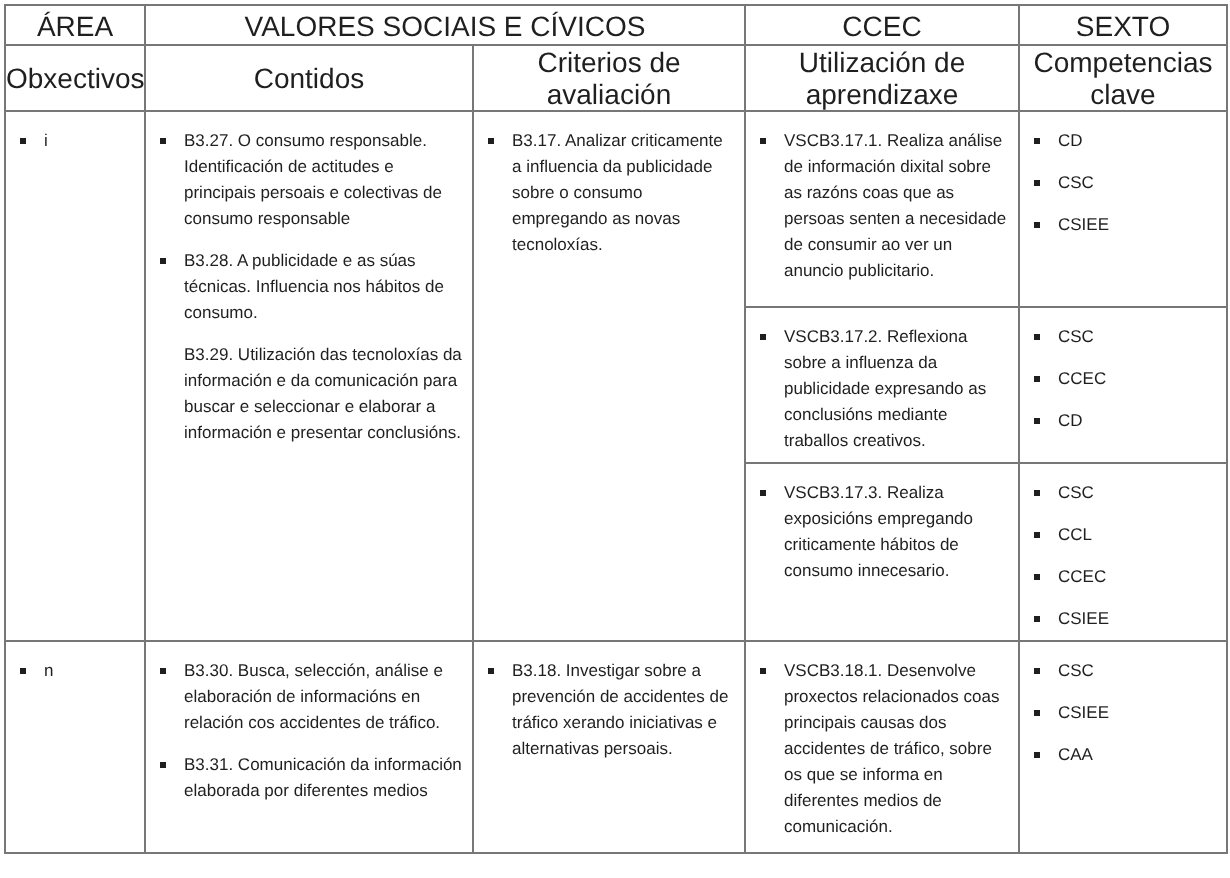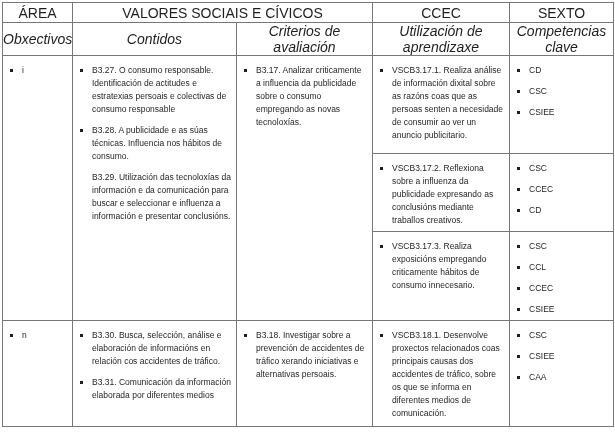--- a/index.html
+++ b/index.html
@@ -24,21 +24,21 @@
     background: #ffffff;
   }
   .curr thead th {
     font-weight: normal;
     font-size: 14px;
     text-align: center;
     vertical-align: middle;
     color: #1f1f1f;
   }
   tr.h1 { height: 20px; }
-  tr.h2 { height: 23px; font-style: italic; }
+  tr.h2 { height: 23px; }
   .cell {
     padding: 8px 5px 4px 6px;
     font-size: 8.5px;
     line-height: 13px;
     color: #1f1f1f;
   }
   .li {
     display: flex;
     align-items: flex-start;
     margin-bottom: 8px;
@@ -87,29 +87,29 @@
             <div class="li">
               <span class="bullet"></span>
               <span class="txt">i</span>
             </div>
           </div>
         </td>
         <td rowspan="3">
           <div class="cell">
             <div class="li">
               <span class="bullet"></span>
-              <span class="txt">B3.27. O consumo responsable. Identificación de actitudes e estratexias persoais e colectivas de consumo responsable</span>
+              <span class="txt">B3.27. O consumo responsable. Identificación de actitudes e principais persoais e colectivas de consumo responsable</span>
             </div>
             <div class="li">
               <span class="bullet"></span>
               <span class="txt">B3.28. A publicidade e as súas técnicas. Influencia nos hábitos de consumo.</span>
             </div>
             <div class="li">
               <span class="bullet nob"></span>
-              <span class="txt">B3.29. Utilización das tecnoloxías da información e da comunicación para buscar e seleccionar e influenza a información e presentar conclusións.</span>
+              <span class="txt">B3.29. Utilización das tecnoloxías da información e da comunicación para buscar e seleccionar e elaborar a información e presentar conclusións.</span>
             </div>
           </div>
         </td>
         <td rowspan="3">
           <div class="cell">
             <div class="li">
               <span class="bullet"></span>
               <span class="txt">B3.17. Analizar criticamente a influencia da publicidade sobre o consumo empregando as novas tecnoloxías.</span>
             </div>
           </div>

